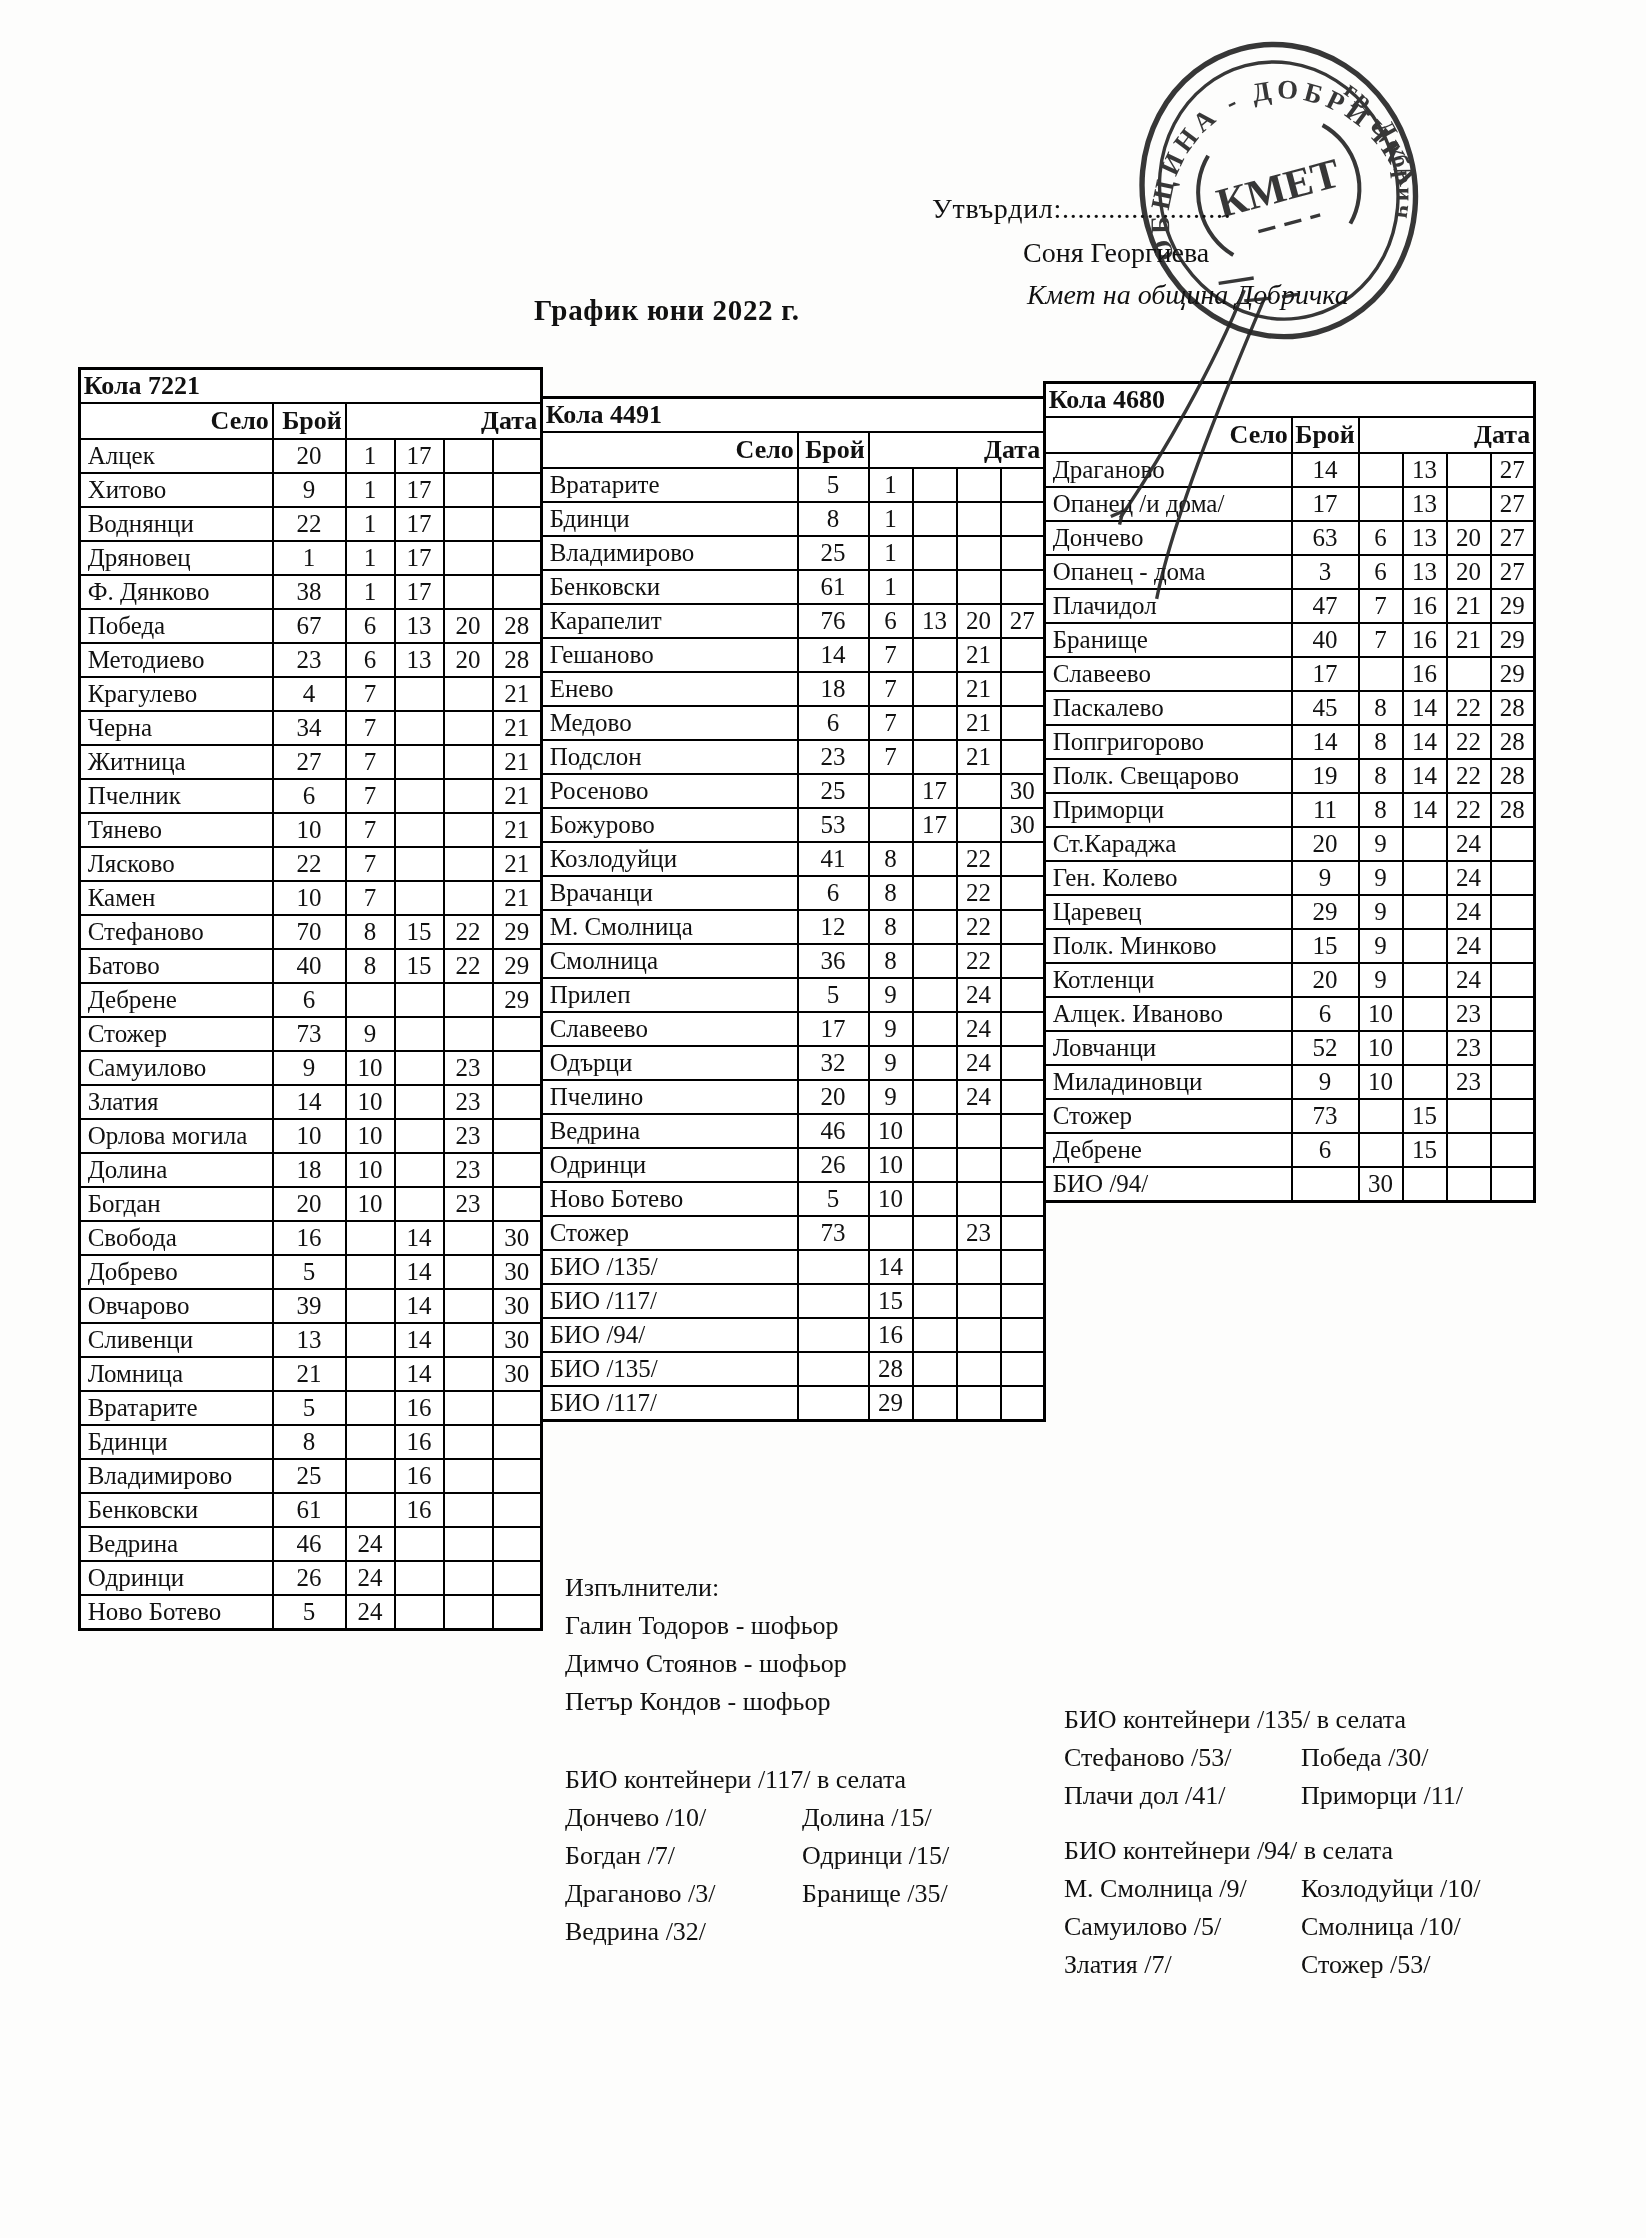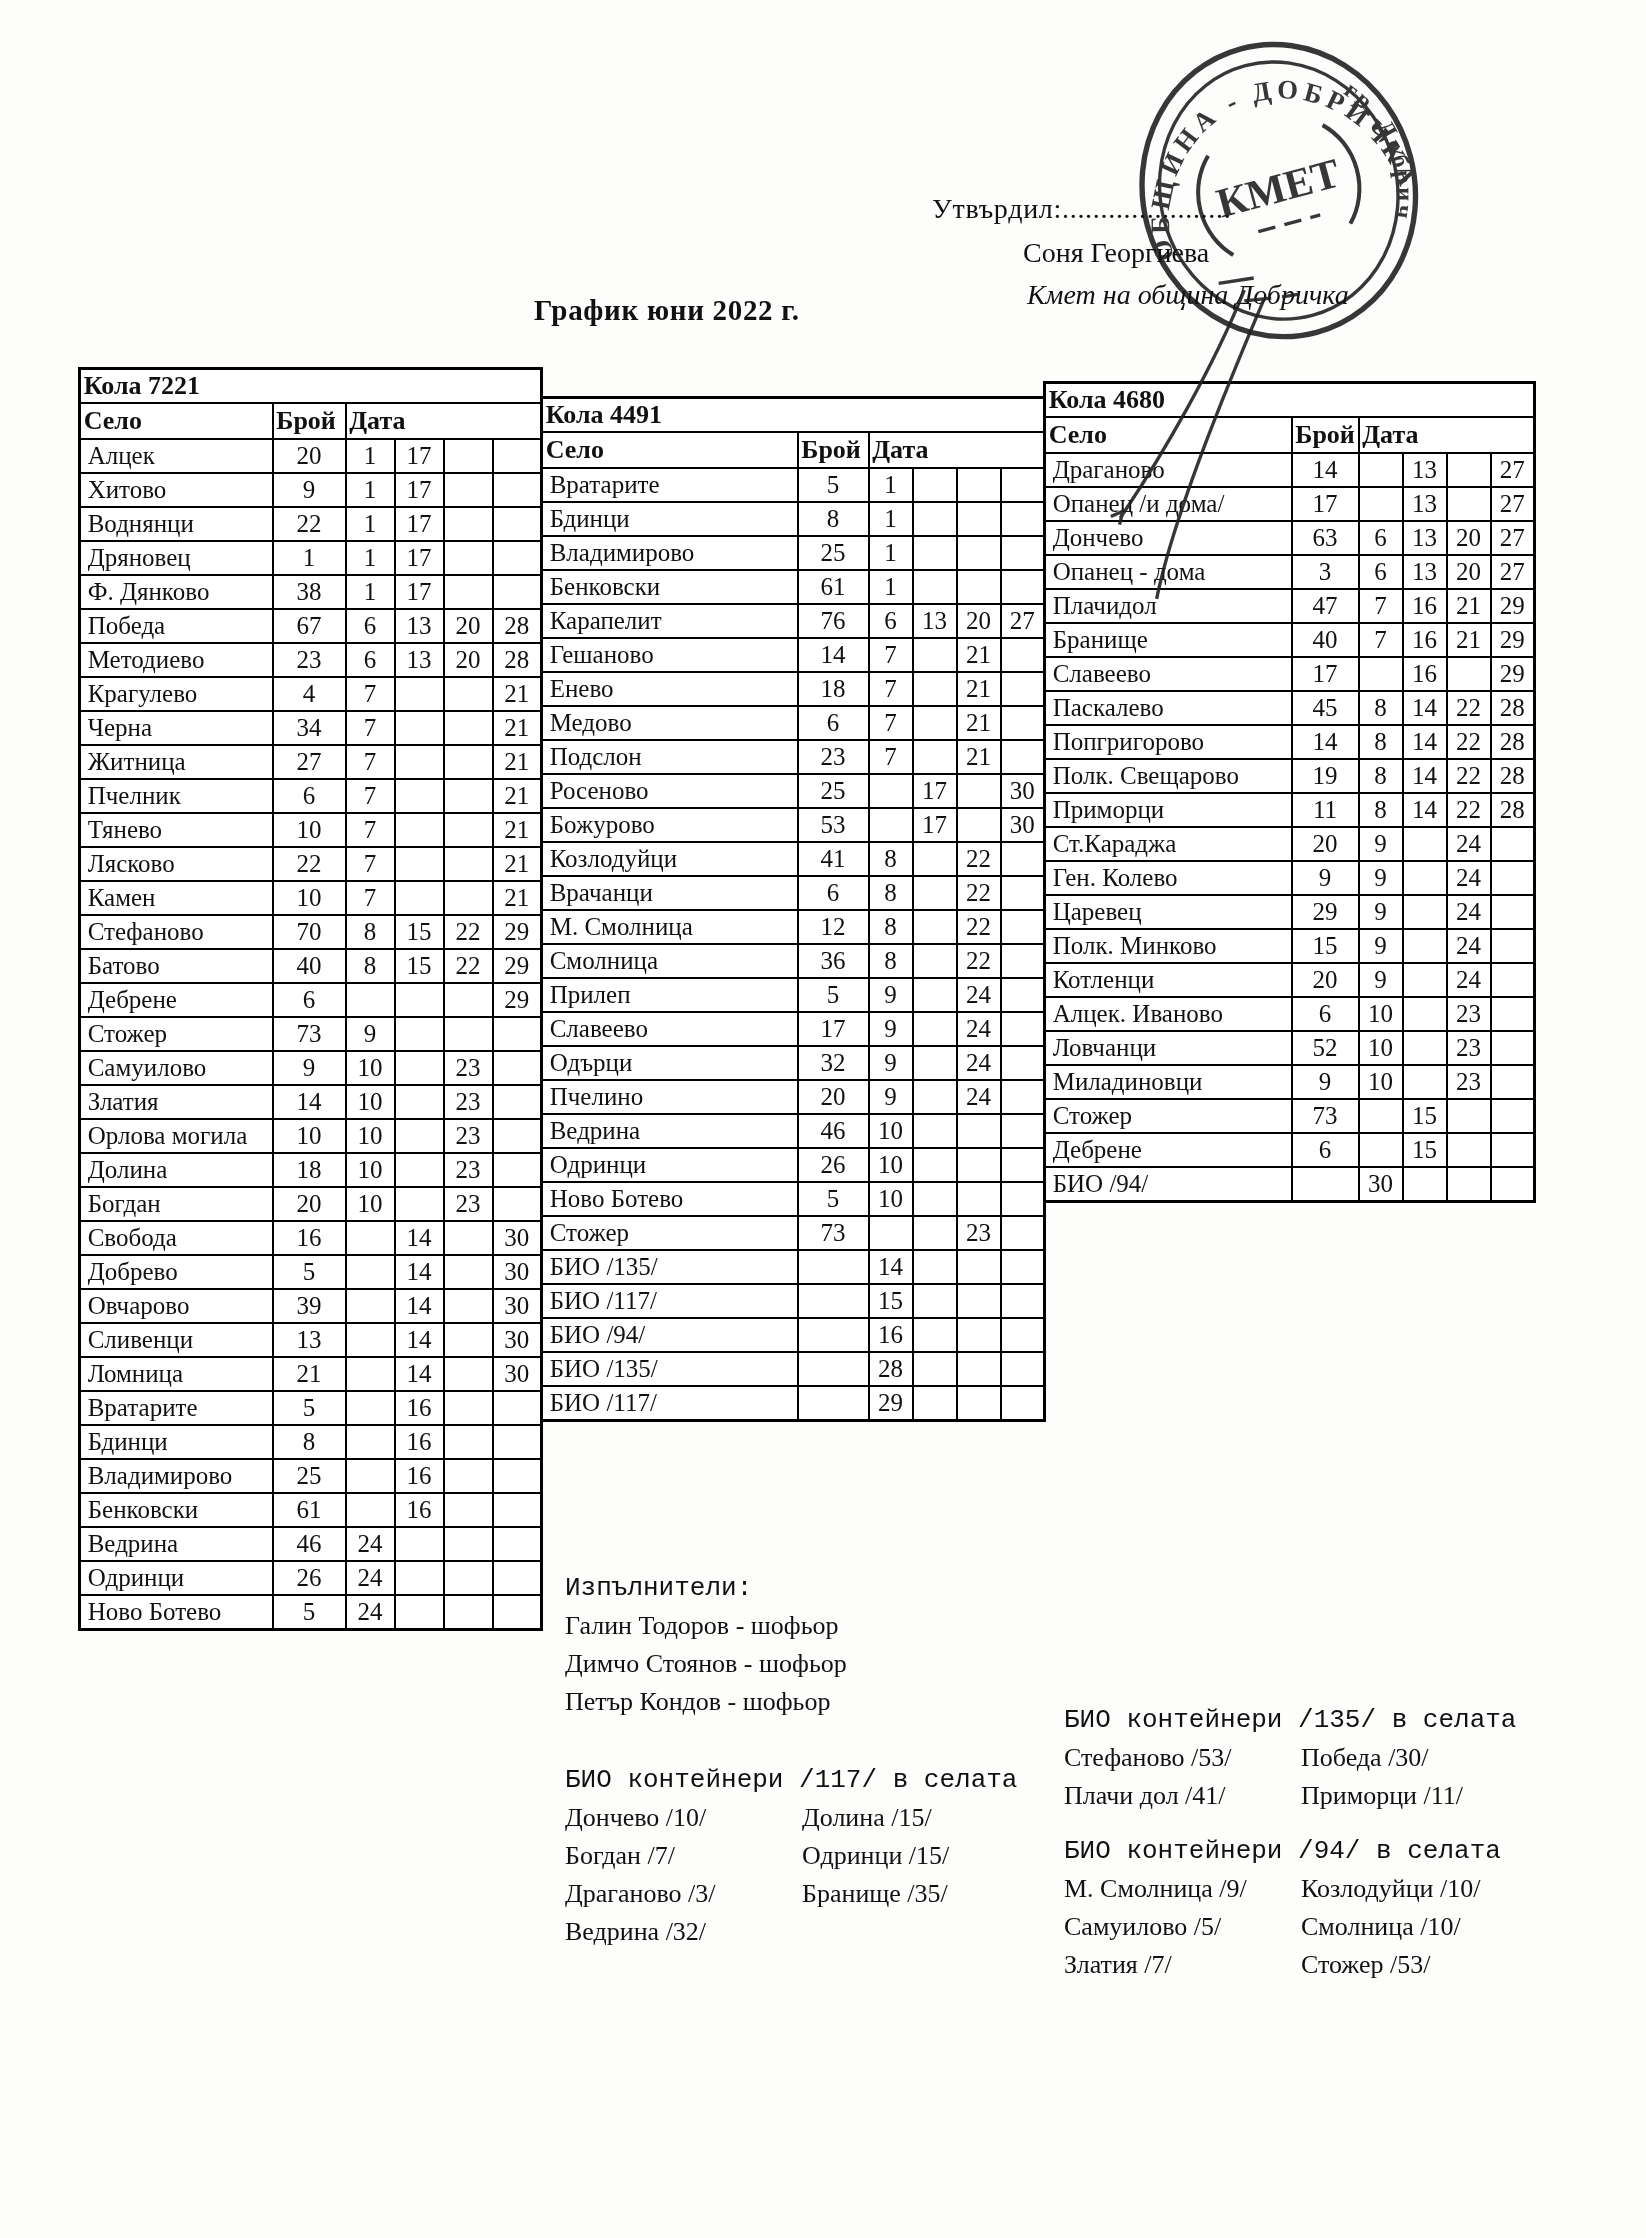--- a/index.html
+++ b/index.html
@@ -15,30 +15,30 @@
   
   .stamp{position:absolute;left:1097px;top:32px;width:377px;height:344px;opacity:.88;}
 
   
   .pen-marks{position:absolute;left:0;top:0;width:1646px;height:2239px;pointer-events:none;}
 
   
   table.sched{position:absolute;border-collapse:collapse;table-layout:fixed;background:#fff;border:3.4px solid #000;}
   .sched td{border:2px solid #000;height:32px;font-size:25px;padding:0 2.7px;overflow:hidden;white-space:nowrap;}
   .sched tr.t-title td{font-weight:bold;font-size:26px;height:32px;border-bottom-width:2.7px;}
-  .sched tr.t-head td{font-weight:bold;text-align:left;font-size:26px;height:34px;border-bottom-width:2.7px;}
+  .sched tr.t-head td{font-weight:bold;text-align:right;font-size:26px;height:34px;border-bottom-width:2.7px;}
   .sched td.v{text-align:left;padding-left:6.7px;}
   .sched td.n{text-align:center;padding:0;}
   .t1{left:78px;top:367px;}
   .t2{left:540px;top:367px;margin-top:29px;}
   .t3{left:1043px;top:367px;margin-top:14px;}
 
   
   .txt-block{position:absolute;font-size:26px;line-height:38px;}
-  .txt-block .bio-heading,.txt-block .exec-heading{display:block;font-family:Liberation Mono, monospace;}
+  .txt-block .bio-heading,.txt-block .exec-heading{display:block;}
   .pair span{display:inline-block;}
   .pair span:first-child{width:237px;}
   .exec{left:565px;top:1569px;}
   .bio117{left:565px;top:1761px;}
   .bio135{left:1064px;top:1701px;}
   .bio94{left:1064px;top:1832px;}
 </style>
 </head>
 <body>
 

